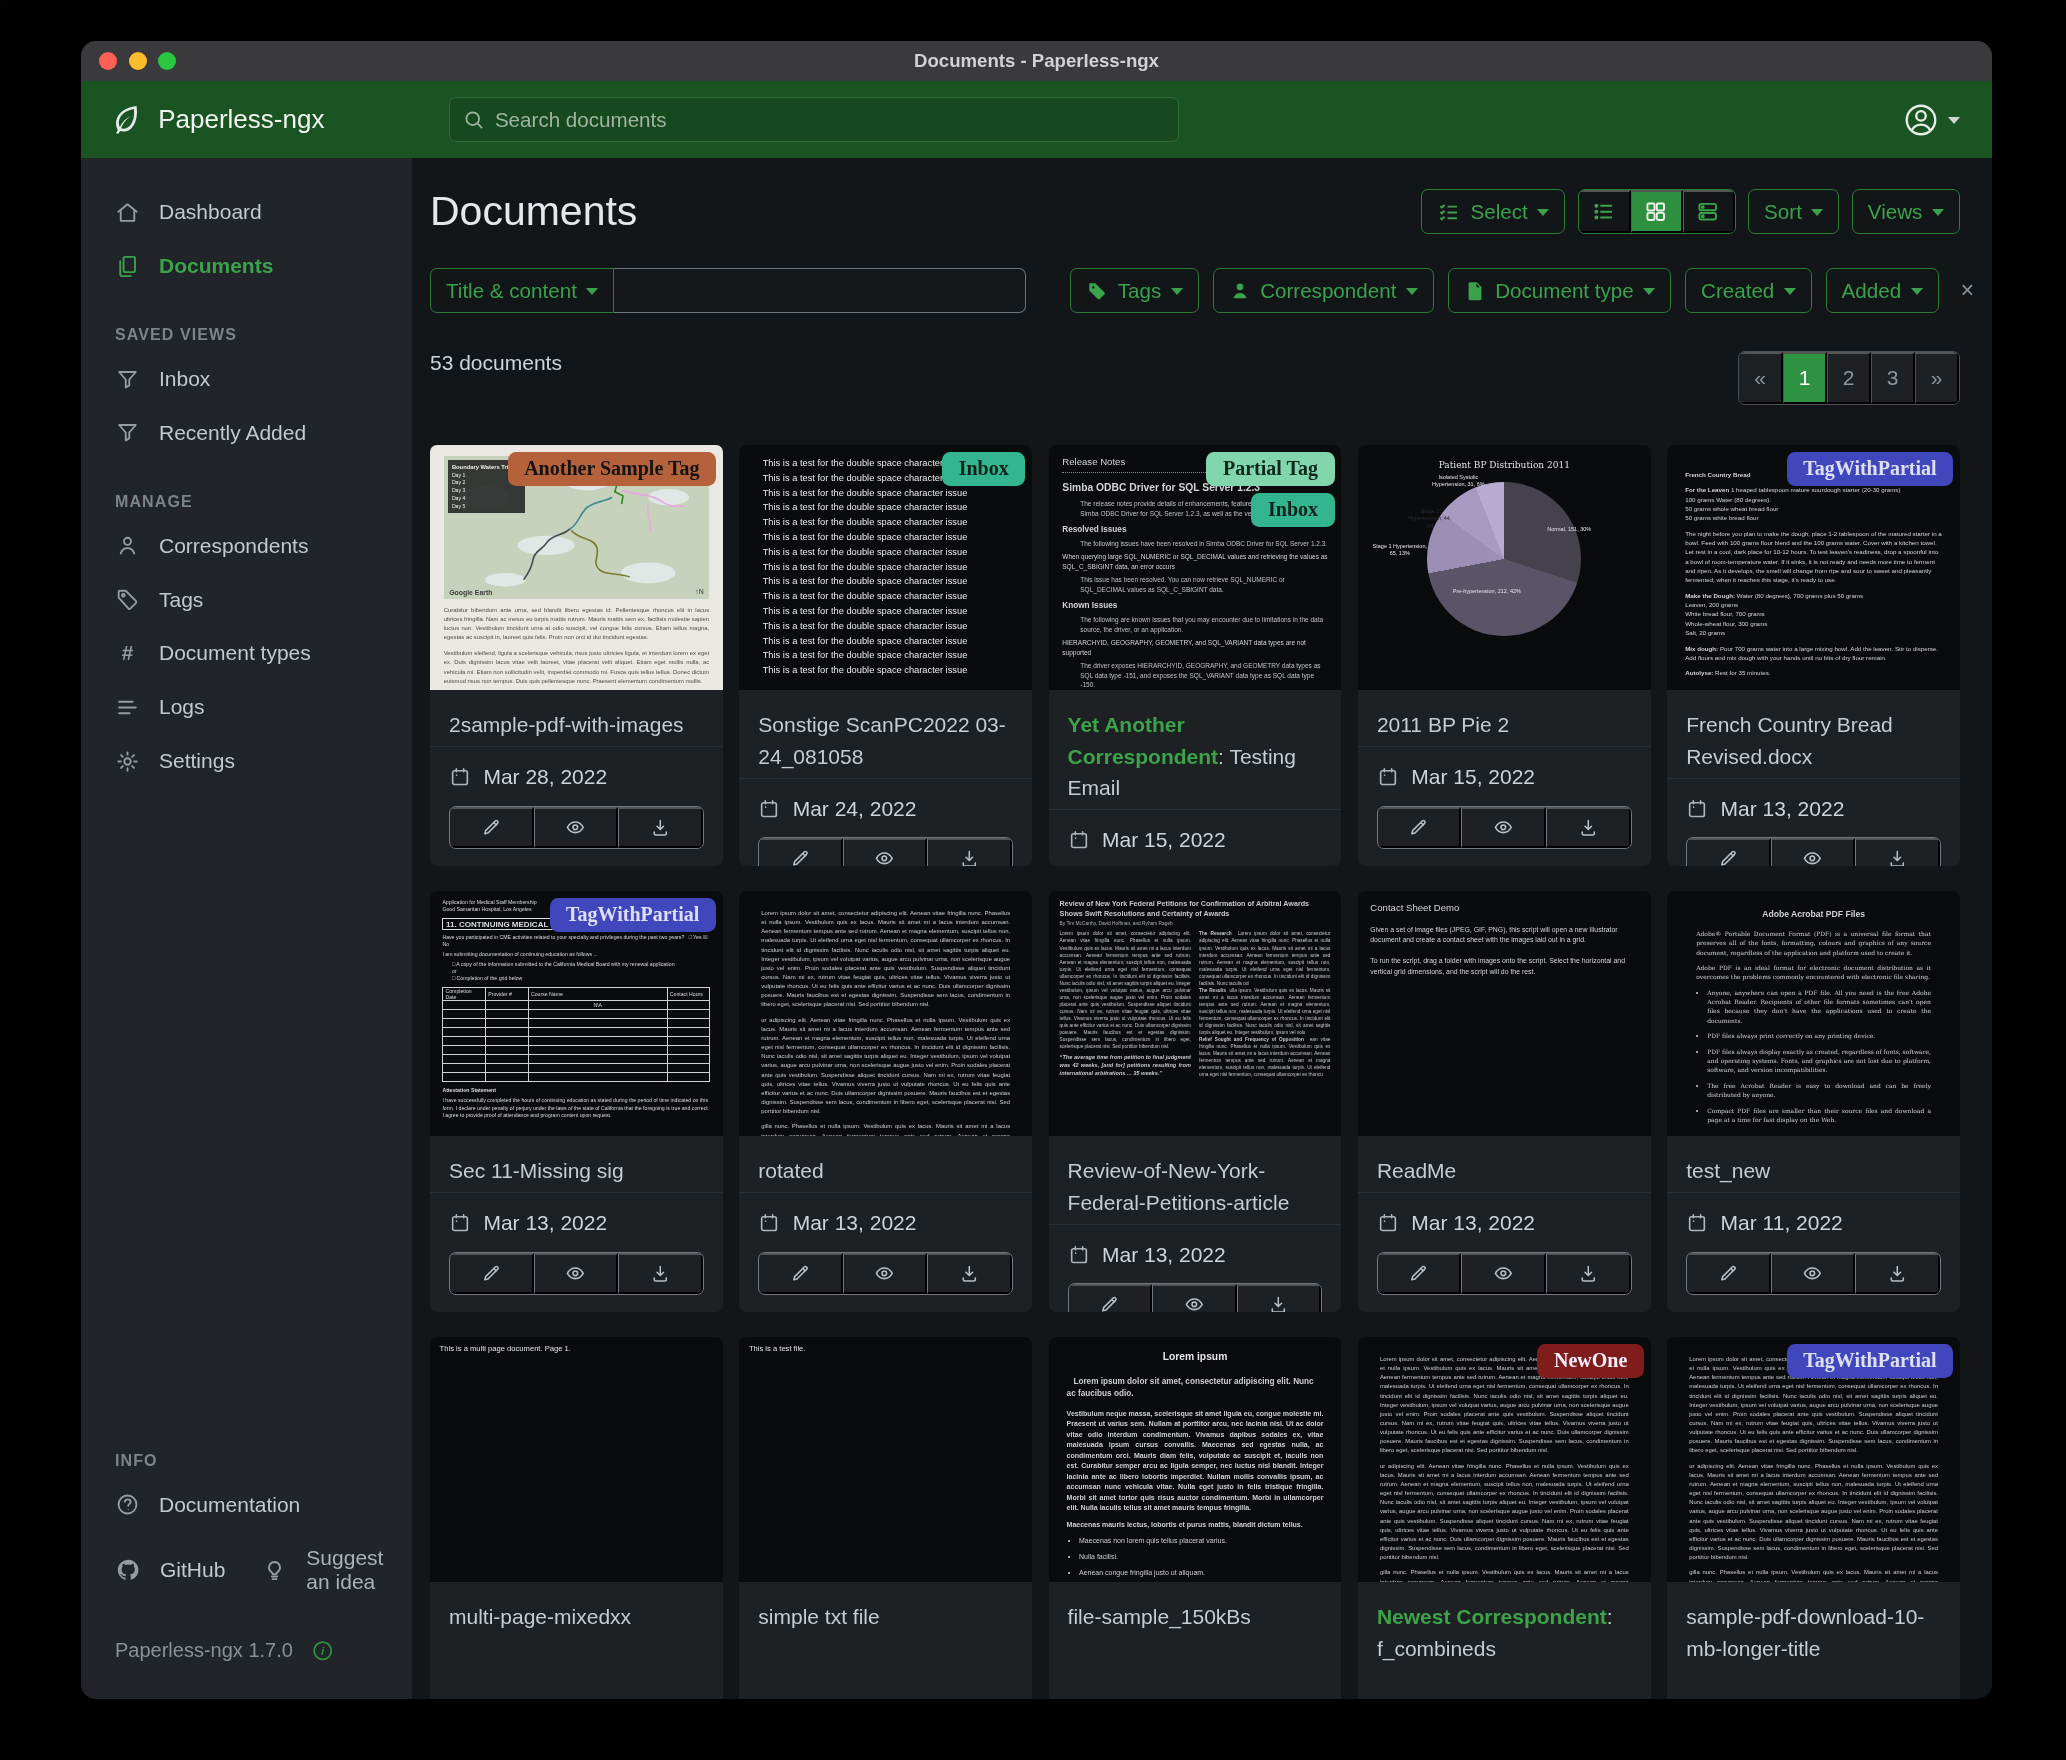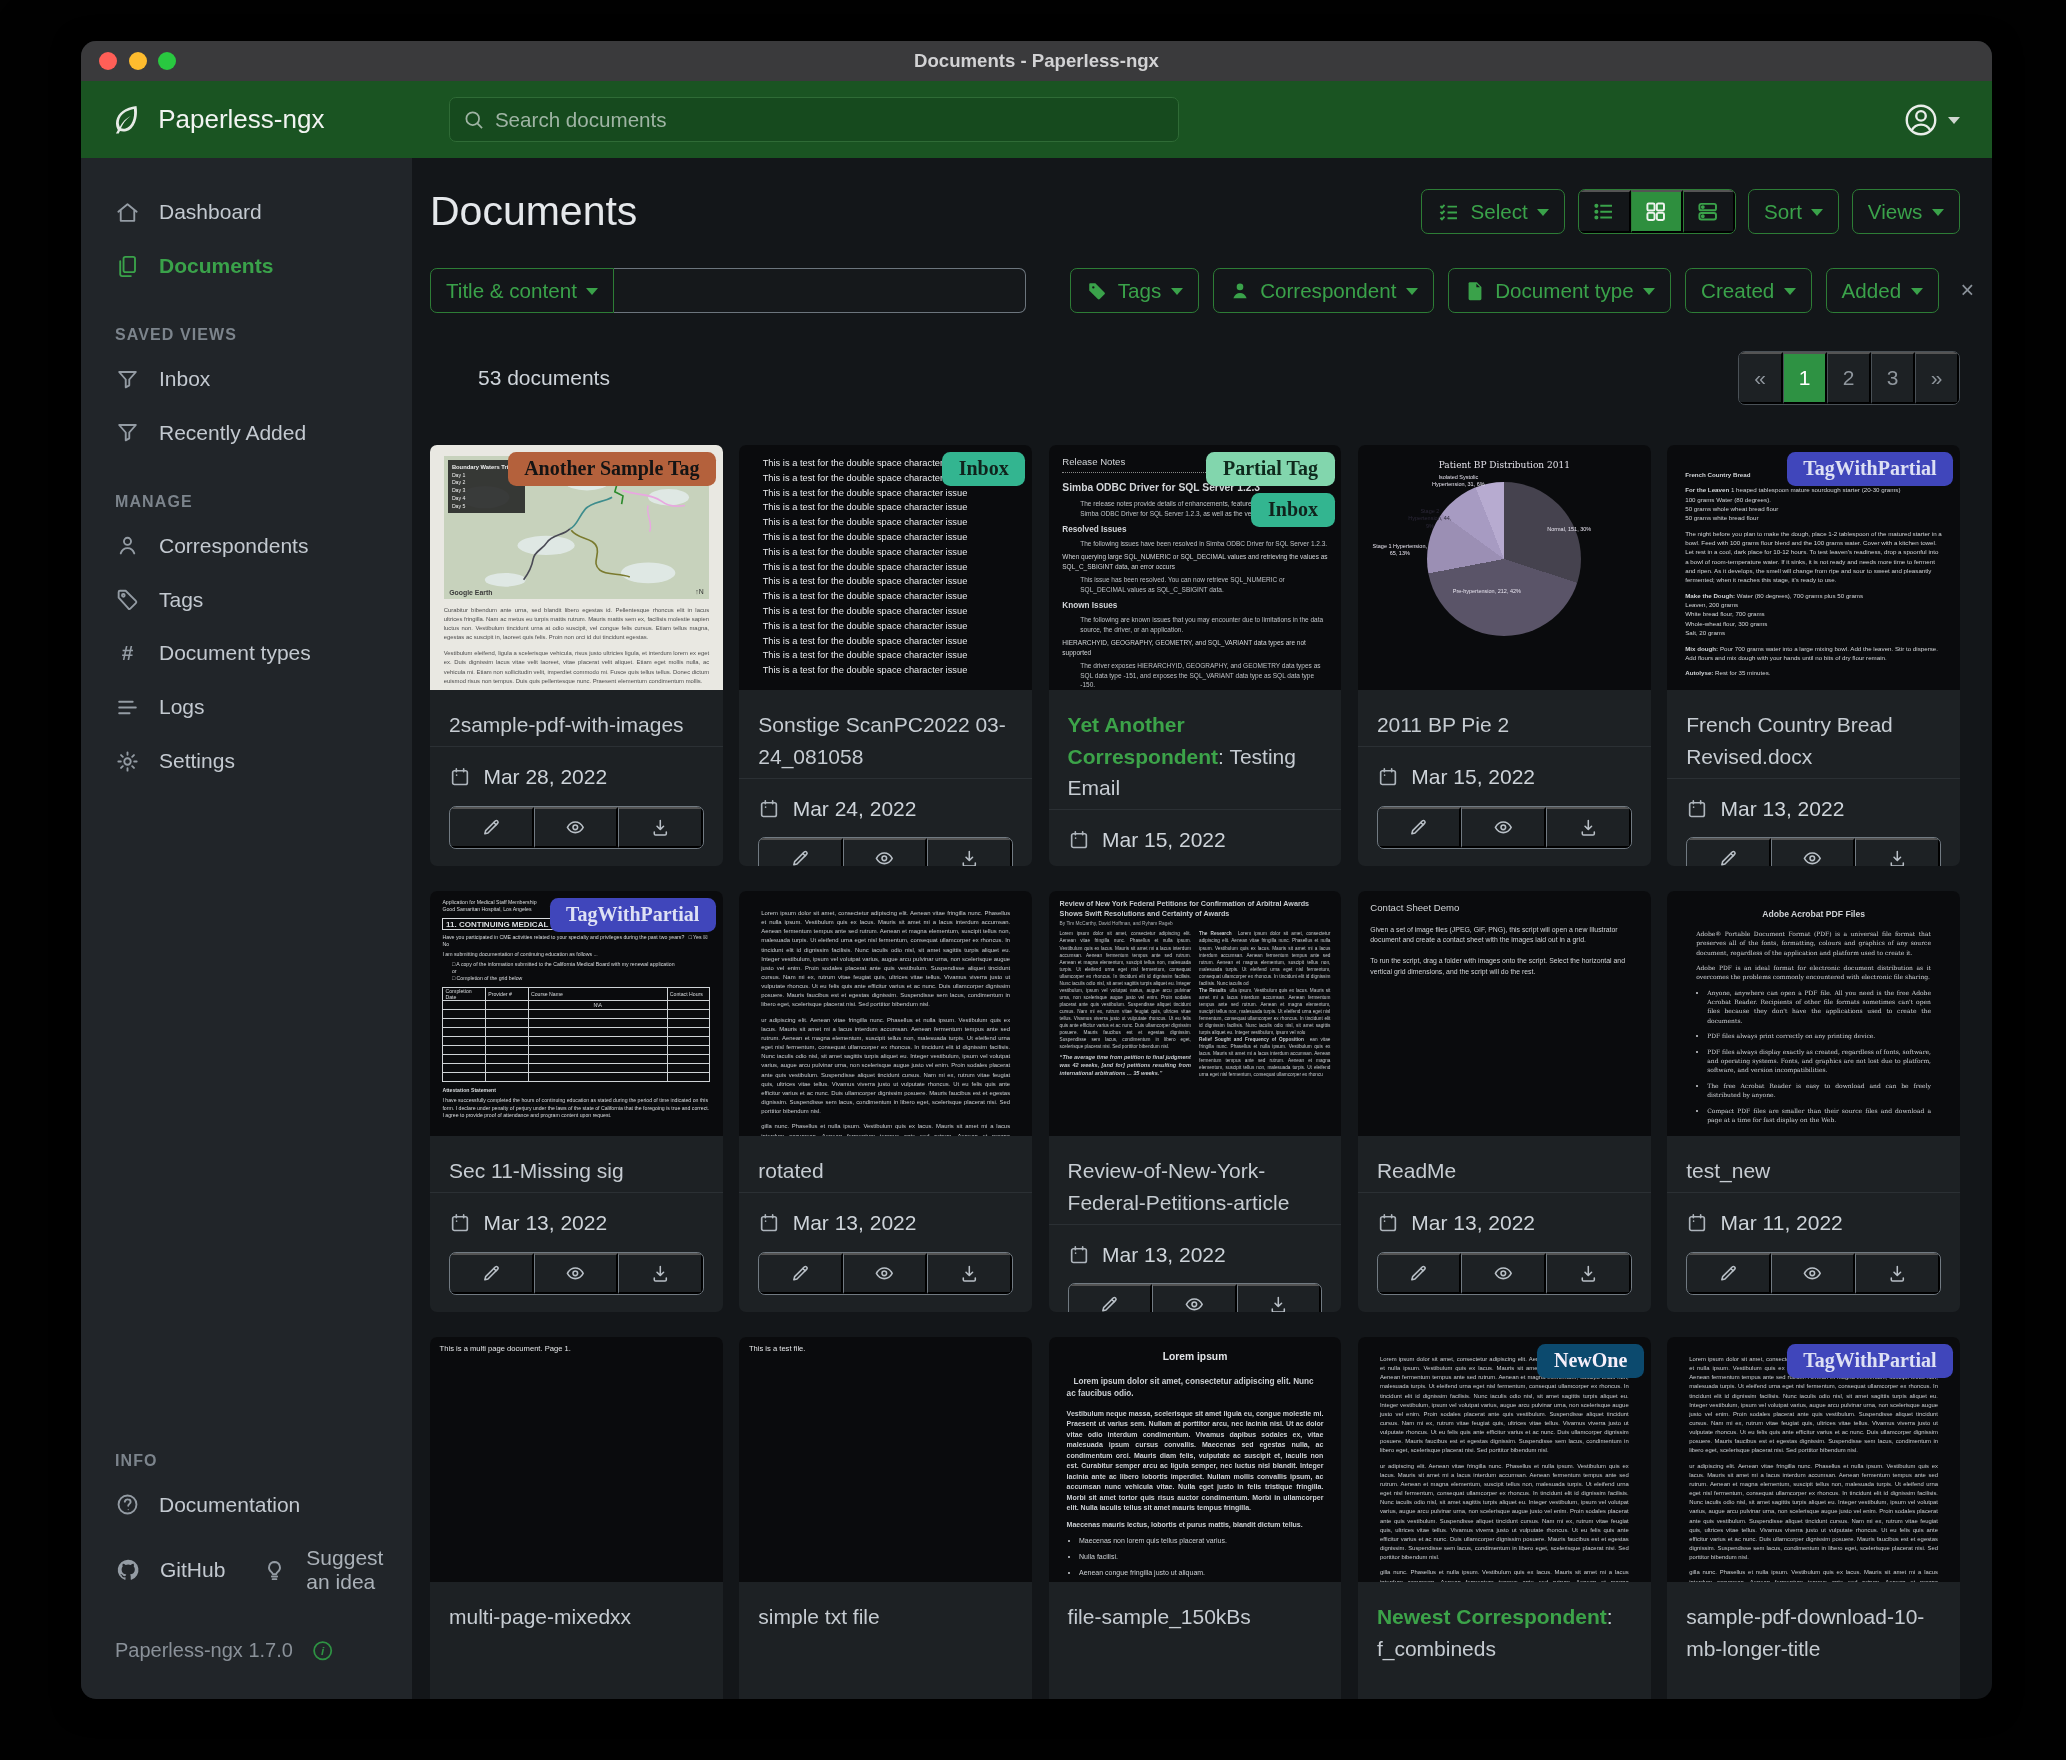--- a/index.html
+++ b/index.html
@@ -60,21 +60,21 @@
 
   .filter-row { display:flex; align-items:center; margin-top:33px; gap:13.7px; }
   .igroup { display:flex; }
   .igroup .btn { border-radius:6.9px 0 0 6.9px; }
   .filter-input { width:412px; height:45px; background:#15181b; border:1.4px solid #6c757d; border-left:none;
     border-radius:0 6.9px 6.9px 0; color:#ced4da; font-size:20.6px; padding:0 12.4px; outline:none; }
   .mlgap { margin-left:30px; }
   .reset { color:#8a9199; font-size:20.6px; display:flex; align-items:center; gap:9.6px; margin-left:8.2px; white-space:nowrap; }
   .reset .x { font-size:23.4px; line-height:1; }
 
-  .count-row { display:flex; align-items:center; margin-top:38px;margin-left:48px; }
+  .count-row { display:flex; align-items:flex-start; margin-top:38px; }
   .count { font-size:21px; color:#ced4da; }
   .pagination { margin-left:auto; display:flex; border:0.7px solid #4a5157; border-radius:6.9px; overflow:hidden; }
   .pg { min-width:44px; height:52px; display:flex; align-items:center; justify-content:center;
     background:#1d2124; color:#8f969d; font-size:21px; border-left:0.7px solid #4a5157; padding:0 13.7px; }
   .pg:first-child { border-left:none; }
   .pg.active { background:#2e9243; color:#fff; }
 
   .grid { margin-top:40px; display:grid; grid-template-columns:repeat(5,1fr); gap:25px 16.5px; grid-auto-rows:421px; }
   .card { background:#1d2124; border-radius:6.9px; overflow:hidden; display:flex; flex-direction:column; position:relative; }
   .thumb { height:245px; background:#0a0b0d; position:relative; overflow:hidden; flex-shrink:0; color:#d5d8db; }
@@ -1012,21 +1012,21 @@
     </div>
     </article>
           <article class="card">
     <div class="thumb">
       <div class="dense">
                 <p>Lorem ipsum dolor sit amet, consectetur adipiscing elit. Aenean vitae fringilla nunc. Phasellus et nulla ipsum. Vestibulum quis ex lacus. Mauris sit amet mi a lacus interdum accumsan. Aenean fermentum tempus ante sed rutrum. Aenean et magna elementum, suscipit tellus non, malesuada turpis. Ut eleifend urna eget nisl fermentum, consequat ullamcorper ex rhoncus. In tincidunt elit id dignissim facilisis. Nunc iaculis odio nisl, sit amet sagittis turpis aliquet eu. Integer vestibulum, ipsum vel volutpat varius, augue arcu pulvinar urna, non scelerisque augue justo vel enim. Proin sodales placerat ante quis vestibulum. Suspendisse aliquet tincidunt cursus. Nam mi ex, rutrum vitae feugiat quis, ultrices vitae tellus. Vivamus viverra justo ut vulputate rhoncus. Ut eu felis quis ante efficitur varius et ac nunc. Duis ullamcorper dignissim posuere. Mauris faucibus est et egestas dignissim. Suspendisse sem lacus, condimentum in libero eget, scelerisque placerat nisi. Sed porttitor bibendum nisl.</p>
                 <p>ur adipiscing elit. Aenean vitae fringilla nunc. Phasellus et nulla ipsum. Vestibulum quis ex lacus. Mauris sit amet mi a lacus interdum accumsan. Aenean fermentum tempus ante sed rutrum. Aenean et magna elementum, suscipit tellus non, malesuada turpis. Ut eleifend urna eget nisl fermentum, consequat ullamcorper ex rhoncus. In tincidunt elit id dignissim facilisis. Nunc iaculis odio nisl, sit amet sagittis turpis aliquet eu. Integer vestibulum, ipsum vel volutpat varius, augue arcu pulvinar urna, non scelerisque augue justo vel enim. Proin sodales placerat ante quis vestibulum. Suspendisse aliquet tincidunt cursus. Nam mi ex, rutrum vitae feugiat quis, ultrices vitae tellus. Vivamus viverra justo ut vulputate rhoncus. Ut eu felis quis ante efficitur varius et ac nunc. Duis ullamcorper dignissim posuere. Mauris faucibus est et egestas dignissim. Suspendisse sem lacus, condimentum in libero eget, scelerisque placerat nisi. Sed porttitor bibendum nisl.</p>
                 <p>gilla nunc. Phasellus et nulla ipsum. Vestibulum quis ex lacus. Mauris sit amet mi a lacus interdum accumsan. Aenean fermentum tempus ante sed rutrum. Aenean et magna elementum, suscipit tellus non, malesuada turpis. Ut eleifend urna eget nisl fermentum, consequat ullamcorper ex rhoncus. In tincidunt elit id dignissim facilisis. Nunc iaculis odio nisl, sit amet sagittis turpis aliquet eu. Integer vestibulum, ipsum vel volutpat varius, augue arcu pulvinar urna, non scelerisque augue justo vel enim. Proin sodales placerat ante quis vestibulum. Suspendisse aliquet tincidunt cursus. Nam mi ex, rutrum vitae feugiat quis, ultrices vitae tellus. Vivamus viverra justo ut vulputate rhoncus. Ut eu felis quis ante efficitur varius et ac nunc. Duis ullamcorper dignissim posuere. Mauris faucibus est et egestas dignissim. Suspendisse sem lacus, condimentum in libero eget, scelerisque placerat nisi. Sed porttitor bibendum nisl.</p>
               </div>
       <div class="tags">
-                <span class="tag" style="background:#0c4a6e;color:#f6effa">NewOne</span>
+                <span class="tag" style="background:#7f1d1d;color:#f6effa">NewOne</span>
               </div>
     </div>
     <div class="card-body">
       <div class="card-title"><span class="corr">Newest Correspondent</span>: f_combineds</div>
     </div>
     </article>
           <article class="card">
     <div class="thumb">
       <div class="dense">
                 <p>Lorem ipsum dolor sit amet, consectetur adipiscing elit. Aenean vitae fringilla nunc. Phasellus et nulla ipsum. Vestibulum quis ex lacus. Mauris sit amet mi a lacus interdum accumsan. Aenean fermentum tempus ante sed rutrum. Aenean et magna elementum, suscipit tellus non, malesuada turpis. Ut eleifend urna eget nisl fermentum, consequat ullamcorper ex rhoncus. In tincidunt elit id dignissim facilisis. Nunc iaculis odio nisl, sit amet sagittis turpis aliquet eu. Integer vestibulum, ipsum vel volutpat varius, augue arcu pulvinar urna, non scelerisque augue justo vel enim. Proin sodales placerat ante quis vestibulum. Suspendisse aliquet tincidunt cursus. Nam mi ex, rutrum vitae feugiat quis, ultrices vitae tellus. Vivamus viverra justo ut vulputate rhoncus. Ut eu felis quis ante efficitur varius et ac nunc. Duis ullamcorper dignissim posuere. Mauris faucibus est et egestas dignissim. Suspendisse sem lacus, condimentum in libero eget, scelerisque placerat nisi. Sed porttitor bibendum nisl.</p>

